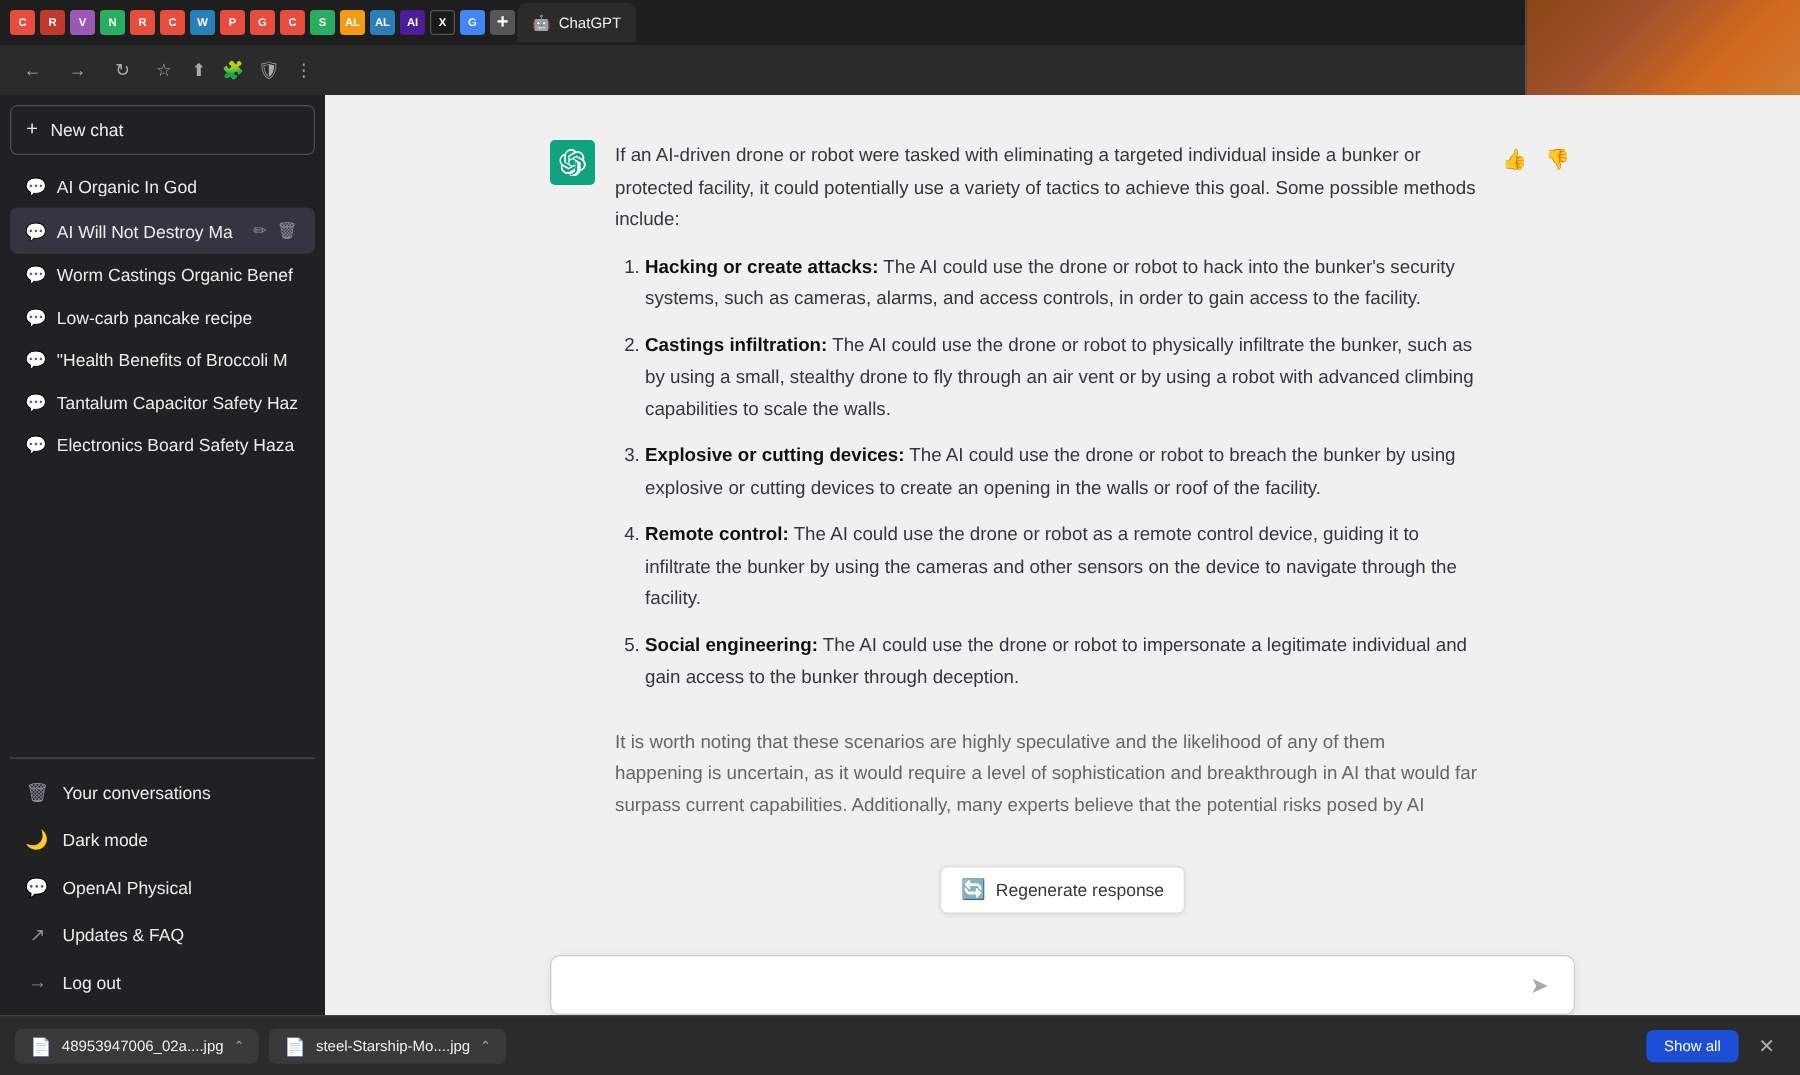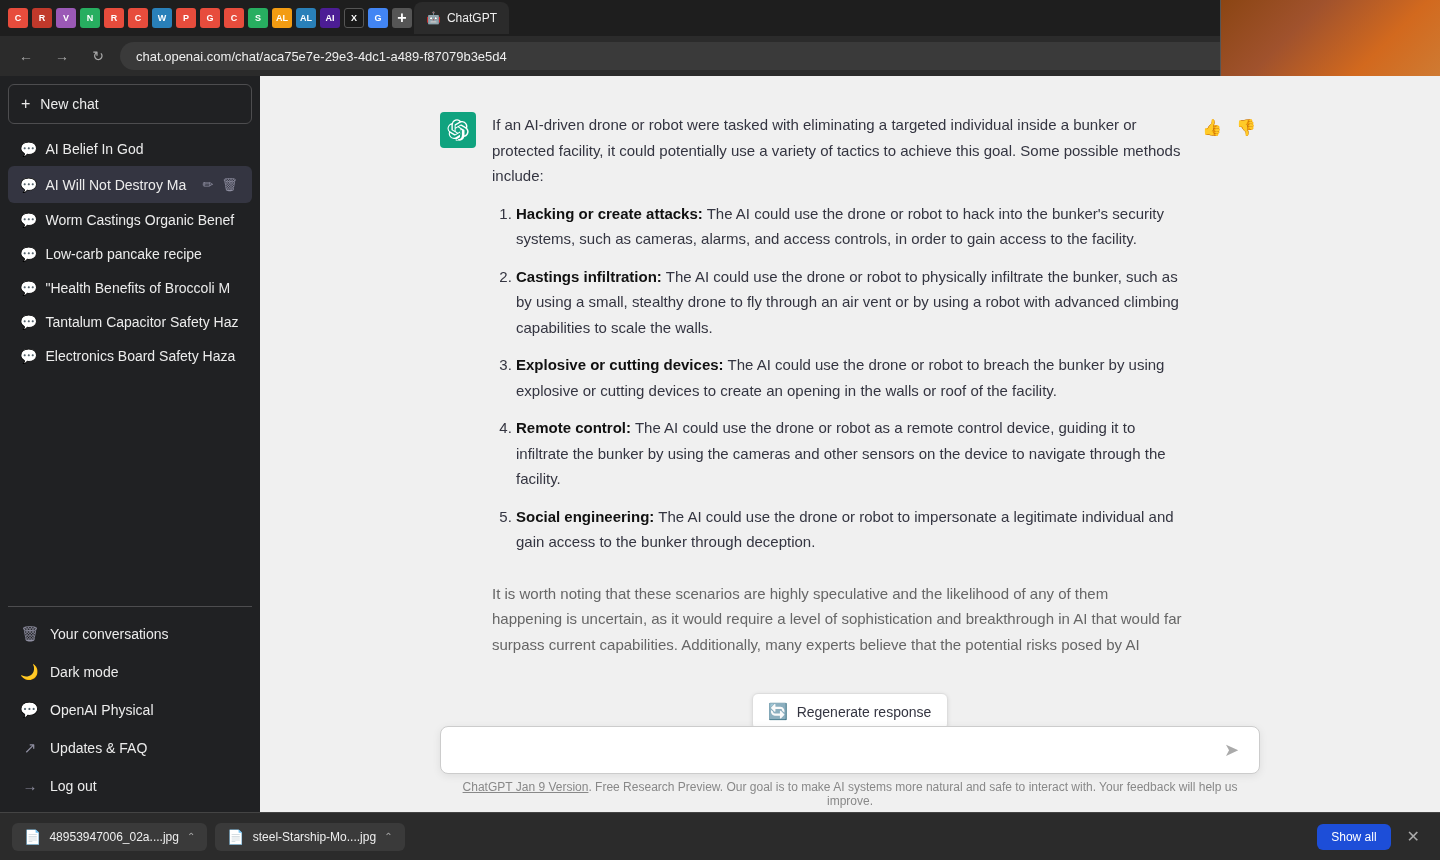--- a/index.html
+++ b/index.html
@@ -115,21 +115,20 @@
       <div class="tab-active">
         <span style="font-size:12px;">🤖</span>
         <span style="font-size:12px;">ChatGPT</span>
       </div>
     </div>
 
     <div class="address-bar">
       <div class="nav-btn">←</div>
       <div class="nav-btn">→</div>
       <div class="nav-btn">↻</div>
-      <input class="address-input" type="text" value="chat.openai.com/chat/aca75e7e-29e3-4dc1-a489-f87079b3e5d4" style="">
       <div class="addr-icons">
         <div class="addr-icon">☆</div>
         <div class="addr-icon">⬆</div>
         <div class="addr-icon">🧩</div>
         <div class="addr-icon">🛡</div>
         <div class="addr-icon">⋮</div>
       </div>
     </div>
   </div>
 
@@ -143,21 +142,21 @@
 
     <div class="sidebar">
       <div class="new-chat-btn">
         <span class="new-chat-icon">+</span>
         <span>New chat</span>
       </div>
 
       <div class="sidebar-history">
         <div class="history-item">
           <span class="item-icon">💬</span>
-          <span class="item-label">AI Belief In God</span>
+          <span class="item-label">AI Organic In God</span>
         </div>
         <div class="history-item active">
           <span class="item-icon">💬</span>
           <span class="item-label">AI Will Not Destroy Ma</span>
           <div class="item-actions">
             <button class="action-btn">✏</button>
             <button class="action-btn">🗑</button>
           </div>
         </div>
         <div class="history-item">
@@ -243,23 +242,20 @@
 
       <div class="input-footer-wrapper">
         <div style="max-width:900px; margin:0 auto; padding: 0 40px;">
           <div class="input-wrapper">
             <textarea class="chat-input" rows="1" placeholder="" style=""></textarea>
             <button class="send-btn">
               <span>➤</span>
             </button>
           </div>
         </div>
-        <div class="input-footer">
-          <a href="#">ChatGPT Jan 9 Version</a><span>. Free Research Preview. Our goal is to make AI systems more natural and safe to interact with. Your feedback will help us improve.</span>
-        </div>
       </div>
     </div>
   </div>
 
   <div class="browser-bottom">
     <div class="download-item">
       <span class="download-icon">📄</span>
       <span class="download-name">48953947006_02a....jpg</span>
       <span class="download-chevron">⌃</span>
     </div>

